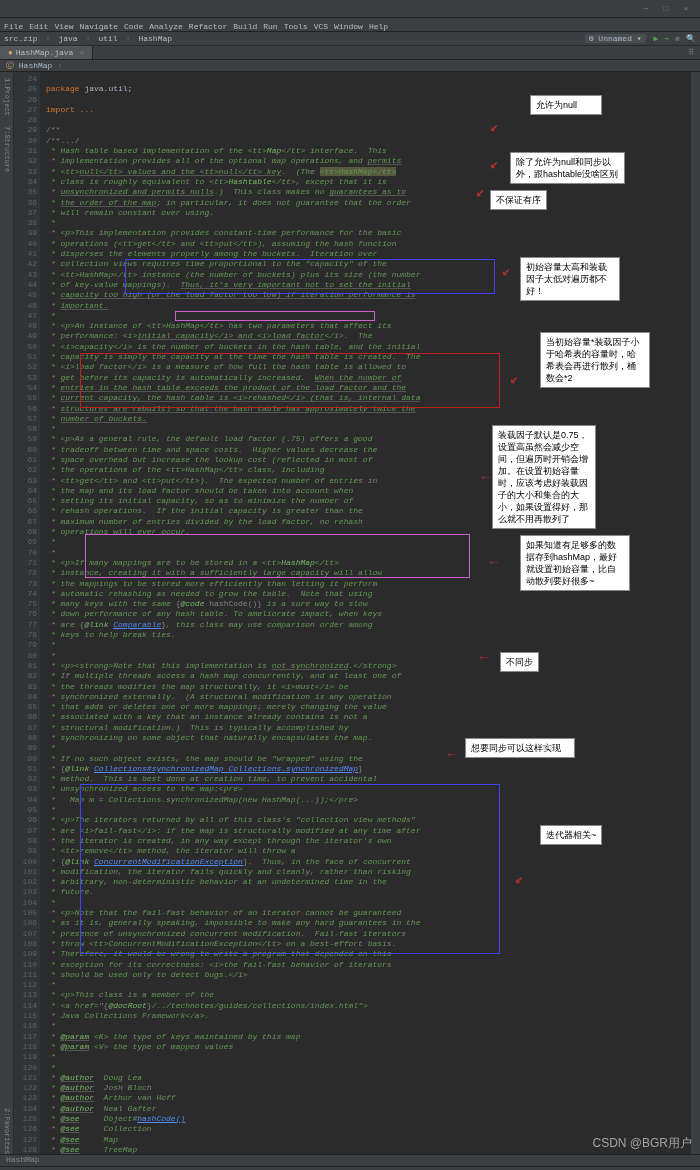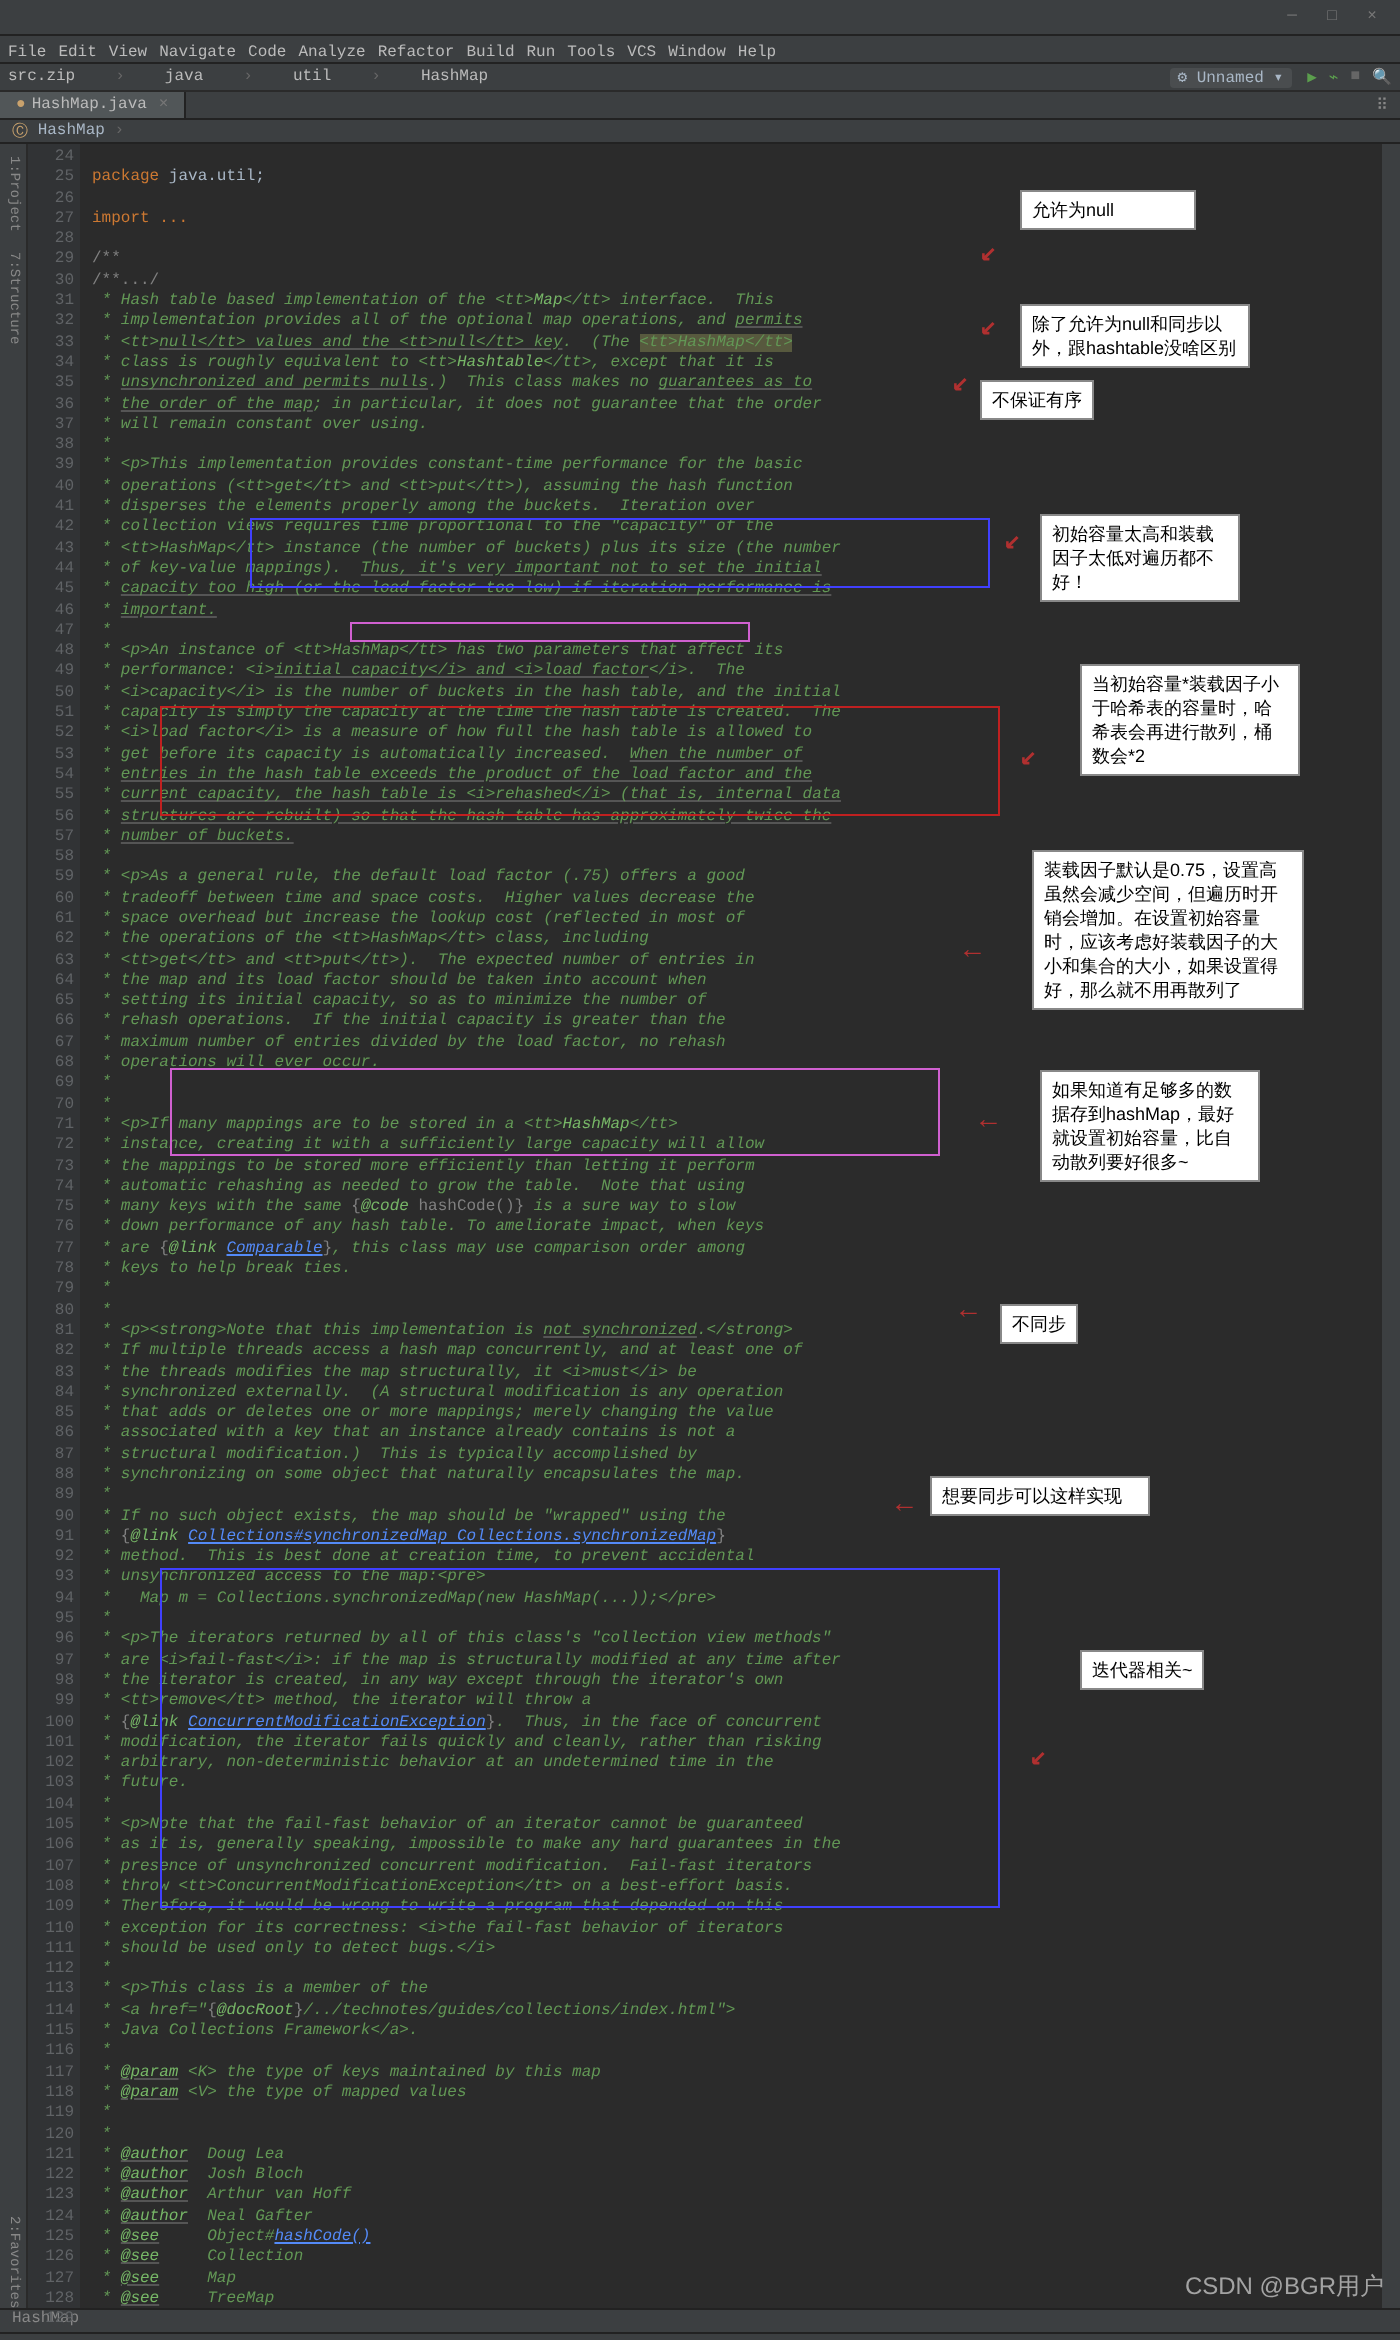--- a/index.html
+++ b/index.html
@@ -2,21 +2,21 @@
 <html><head>
 <meta charset="utf-8">
 <style>
 * { margin:0; padding:0; box-sizing:border-box; }
 body { width:700px; height:1170px; background:#2b2b2b; font-family:"Consolas","Courier New",monospace; font-size:9px; color:#a9b7c6; overflow:hidden; position:relative; }
 .titlebar { height:18px; background:#3c3f41; display:flex; align-items:center; padding:0 4px; color:#888; font-size:8px; border-bottom:1px solid #222; }
 .titlebar .spacer { flex:1; }
 .titlebar .winbtn { width:20px; text-align:center; color:#777; }
 .menubar { height:14px; background:#3c3f41; display:flex; align-items:flex-end; padding:0 4px; color:#bbb; font-size:8px; gap:6px; border-bottom:1px solid #222; }
 .toolbar { height:14px; background:#3c3f41; display:flex; align-items:center; padding:0 4px; font-size:8px; gap:6px; border-bottom:1px solid #2a2a2a; }
-.crumbs { display:flex; gap:20px; align-items:center; }
+.crumbs { display:flex; gap:8px; align-items:center; }
 .crumb { color:#bbb; }
 .toolbar .spacer{flex:1;}
 .tabstrip { height:14px; background:#3c3f41; display:flex; align-items:center; font-size:8px; border-bottom:1px solid #222; }
 .tab { padding:0 8px; height:100%; display:flex; align-items:center; color:#bbb; border-right:1px solid #222; }
 .tab.active { background:#515658; }
 .tabicon{color:#c9a26d; margin-right:3px;}
 .tabclose{margin-left:6px; color:#777;}
 .editor-area { display:flex; height:1082px; position:relative; }
 .leftgutter{ width:14px; background:#3c3f41; border-right:1px solid #2a2a2a; display:flex; flex-direction:column; align-items:center; font-size:7px; color:#888; gap:10px; padding-top:6px;}
 .leftgutter .vt{writing-mode:vertical-rl;}
@@ -312,31 +312,31 @@
 <span class="cm-em"> * </span><span class="tag ul">@author</span><span class="cm-em">  Neal Gafter</span>
 <span class="cm-em"> * </span><span class="tag ul">@see</span><span class="cm-em">     Object#<span class="link">hashCode()</span></span>
 <span class="cm-em"> * </span><span class="tag ul">@see</span><span class="cm-em">     Collection</span>
 <span class="cm-em"> * </span><span class="tag ul">@see</span><span class="cm-em">     Map</span>
 <span class="cm-em"> * </span><span class="tag ul">@see</span><span class="cm-em">     TreeMap</span>
 
 </div>
   <div class="rightgutter"></div>
 </div>
 
-<div class="annobox" style="top:95px;left:510px;width:88px">允许为null</div>
+<div class="annobox" style="top:95px;left:530px;width:72px">允许为null</div>
 <div class="arrow" style="top:118px;left:490px">↙</div>
 <div class="annobox" style="top:152px;left:510px;width:115px">除了允许为null和同步以外，跟hashtable没啥区别</div>
 <div class="arrow" style="top:155px;left:490px">↙</div>
 <div class="annobox" style="top:190px;left:490px">不保证有序</div>
 <div class="arrow" style="top:183px;left:476px">↙</div>
 <div class="annobox" style="top:257px;left:520px;width:100px">初始容量太高和装载因子太低对遍历都不好！</div>
 <div class="arrow" style="top:262px;left:502px">↙</div>
 <div class="annobox" style="top:332px;left:540px;width:110px">当初始容量*装载因子小于哈希表的容量时，哈希表会再进行散列，桶数会*2</div>
 <div class="arrow" style="top:370px;left:510px">↙</div>
-<div class="annobox" style="top:425px;left:516px;width:136px">装载因子默认是0.75，设置高虽然会减少空间，但遍历时开销会增加。在设置初始容量时，应该考虑好装载因子的大小和集合的大小，如果设置得好，那么就不用再散列了</div>
+<div class="annobox" style="top:425px;left:492px;width:104px">装载因子默认是0.75，设置高虽然会减少空间，但遍历时开销会增加。在设置初始容量时，应该考虑好装载因子的大小和集合的大小，如果设置得好，那么就不用再散列了</div>
 <div class="arrow" style="top:468px;left:482px">←</div>
 <div class="annobox" style="top:535px;left:520px;width:110px">如果知道有足够多的数据存到hashMap，最好就设置初始容量，比自动散列要好很多~</div>
 <div class="arrow" style="top:553px;left:490px">←</div>
 <div class="annobox" style="top:652px;left:500px">不同步</div>
 <div class="arrow" style="top:648px;left:480px">←</div>
 <div class="annobox" style="top:738px;left:465px;width:110px">想要同步可以这样实现</div>
 <div class="arrow" style="top:745px;left:448px">←</div>
 <div class="annobox" style="top:825px;left:540px">迭代器相关~</div>
 <div class="arrow" style="top:870px;left:515px">↙</div>
 

